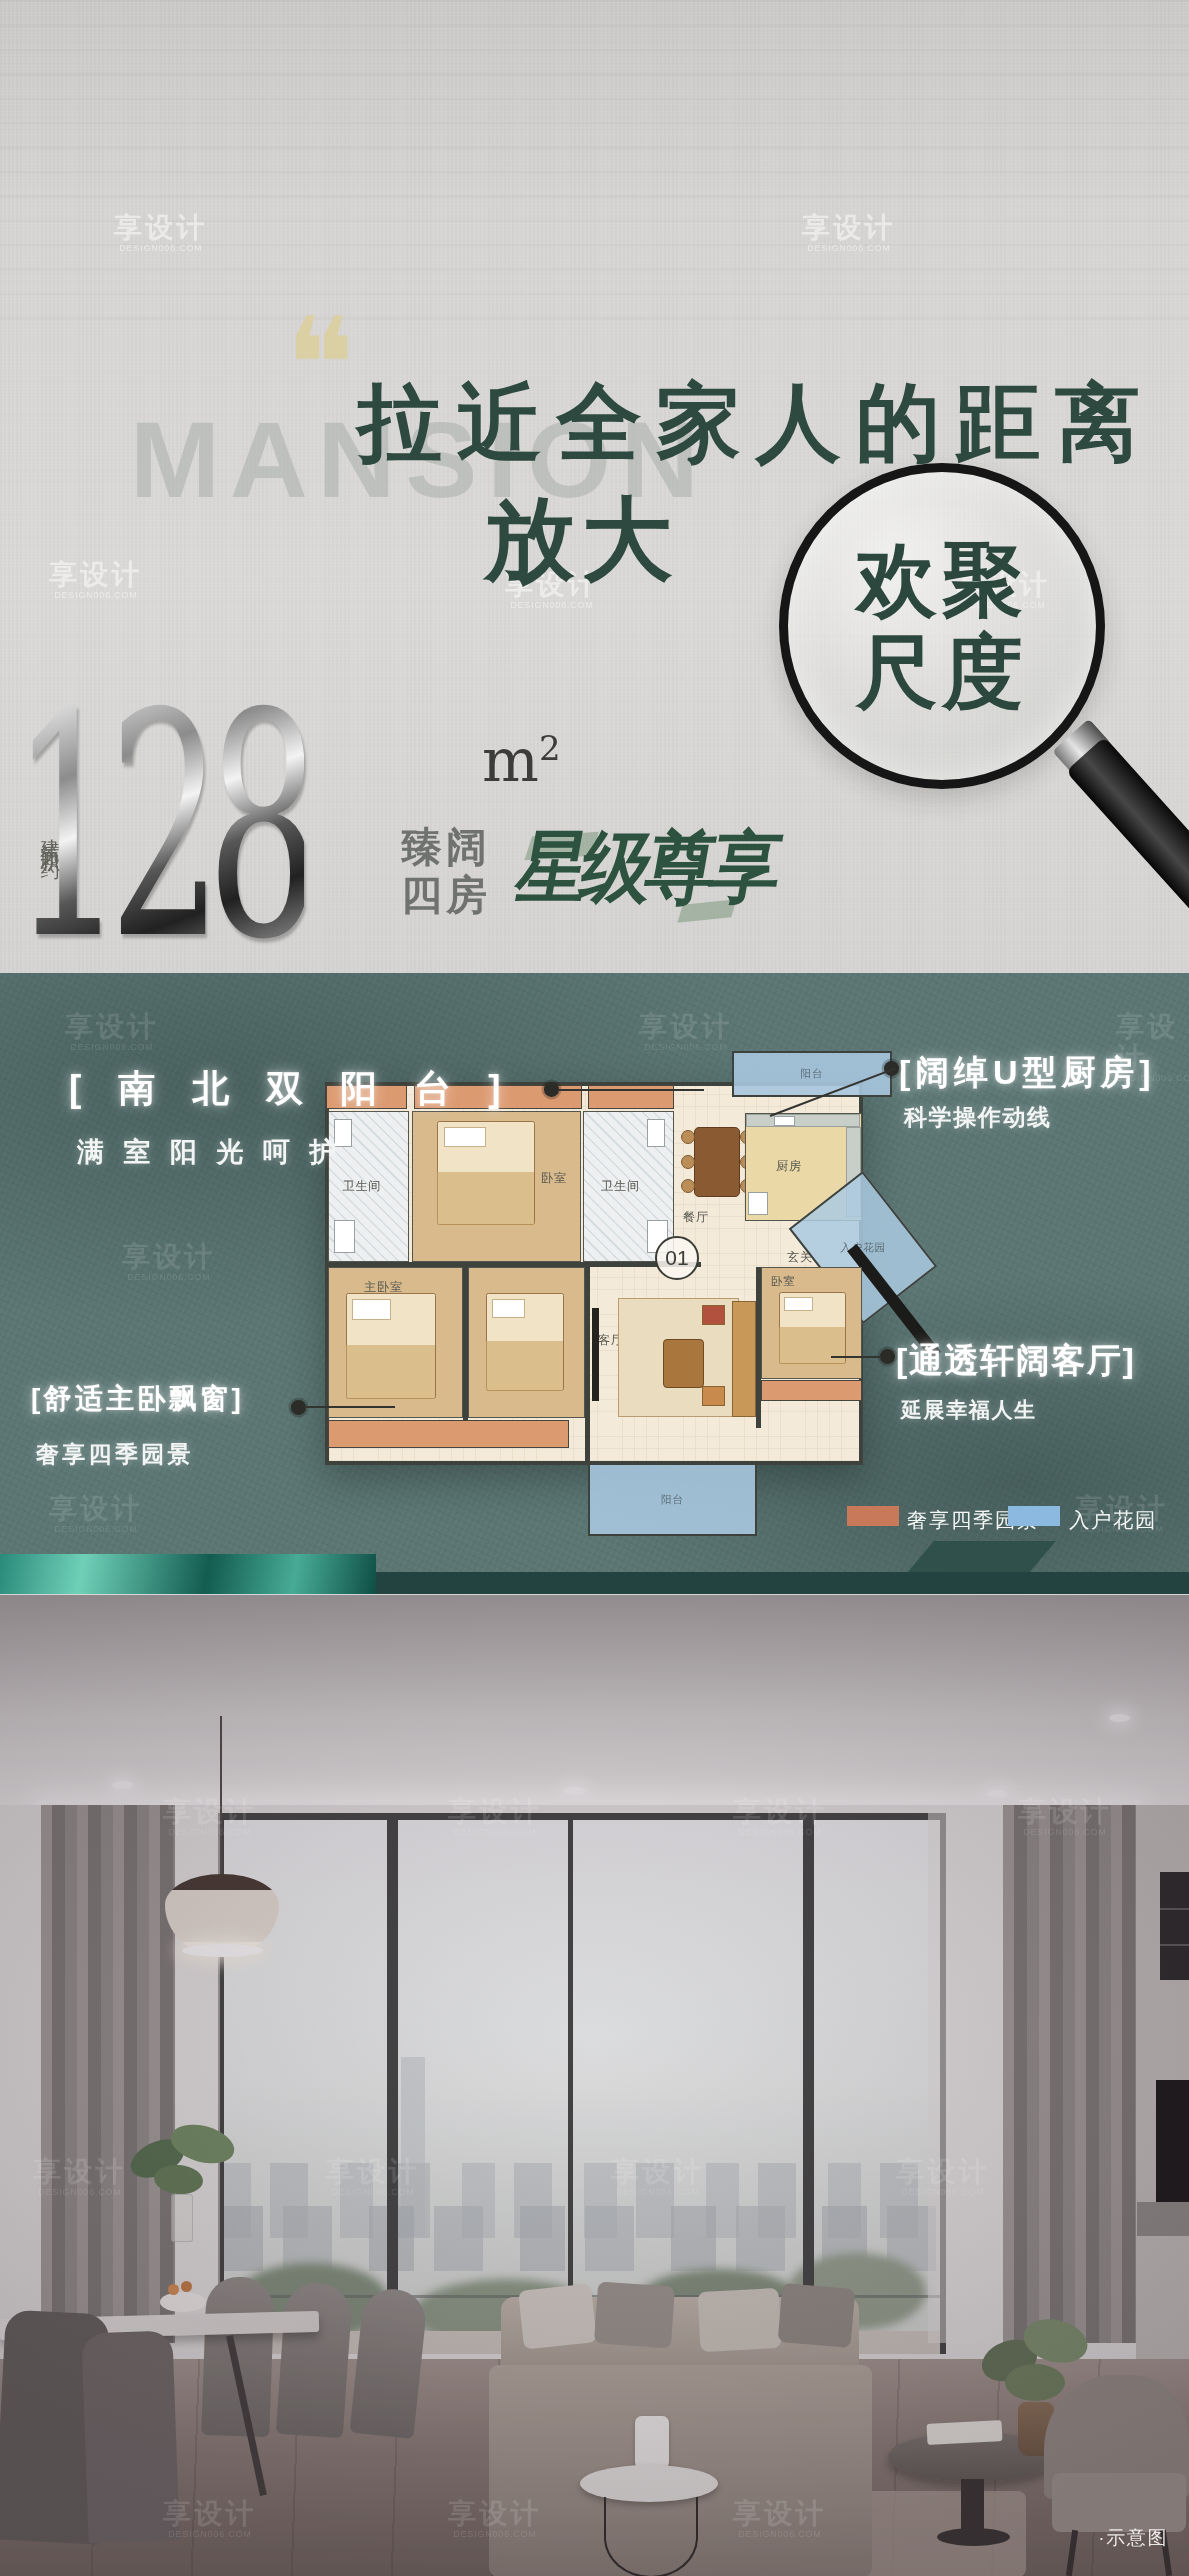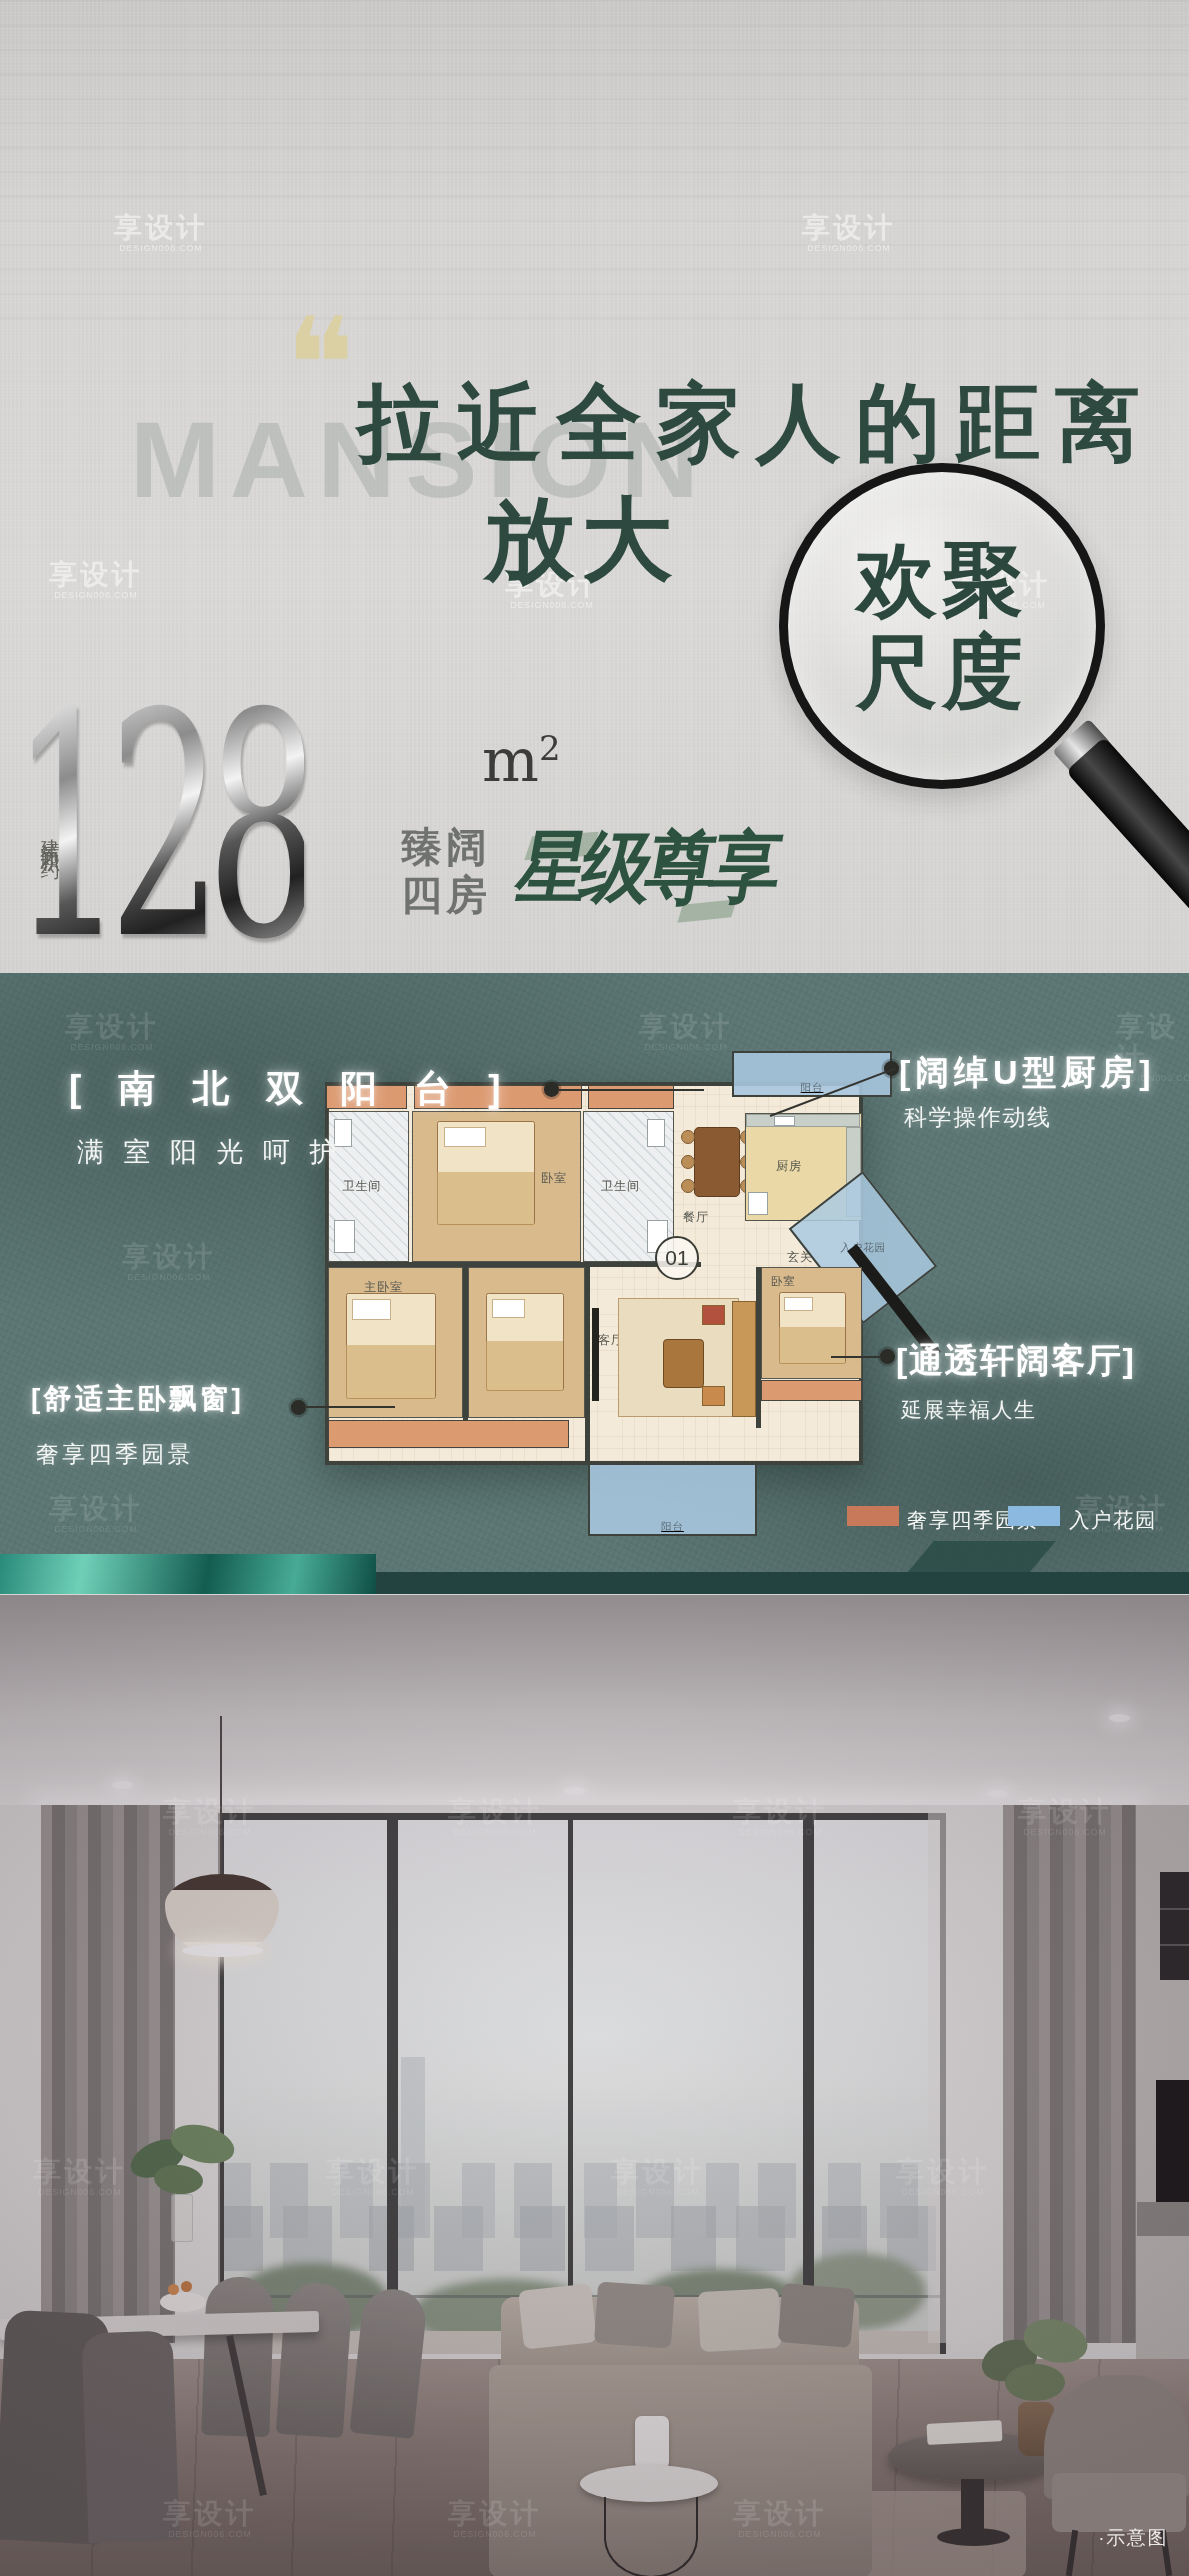--- a/index.html
+++ b/index.html
@@ -76,21 +76,21 @@
     border:4.1px solid #3e423c;box-sizing:border-box;
     box-shadow:0 14.7px 37px rgba(15,25,22,.35);
     background-image:
       repeating-linear-gradient(0deg,rgba(190,160,120,.14) 0 0.8px,transparent 0.8px 12.2px),
       repeating-linear-gradient(90deg,rgba(190,160,120,.14) 0 0.8px,transparent 0.8px 12.2px);}
   .room{position:absolute;box-sizing:border-box;border:1.6px solid #54564e;}
   .wood{background:#d8ba8d;}
   .bathf{background:#edeff0;background-image:repeating-linear-gradient(45deg,rgba(150,168,175,.25) 0 1.6px,transparent 1.6px 8.1px);}
   .orangezone{position:absolute;box-sizing:border-box;background:#dc9a71;border:1.6px solid #47453d;}
   .bluezone{position:absolute;box-sizing:border-box;background:rgba(167,199,222,.9);border:2.4px solid #3e423c;
-    display:flex;align-items:flex-end;justify-content:center;text-decoration:underline;}
+    display:flex;align-items:center;justify-content:center;}
   .kitchenf{background:#ead9a6;}
   .rlabel{position:absolute;font-size:12.2px;color:#55564e;letter-spacing:0.8px;white-space:nowrap;}
   .rlabel.blue{position:static;color:#5d6d78;font-size:10.6px;}
   .wallseg{position:absolute;background:#3e423c;}
   .bed{position:absolute;background:#f1e4c6;border:1.6px solid #9b7348;border-radius:2.4px;box-sizing:border-box;}
   .bed::before{content:"";position:absolute;left:6%;top:5%;width:42%;height:18%;background:#fff;border:0.8px solid #c9b089;}
   .bed::after{content:"";position:absolute;left:-0.8px;bottom:-0.8px;width:101%;height:52%;background:rgba(203,166,104,.6);}
   .ptable{position:absolute;background:#8a5a33;border-radius:4.9px;border:0.8px solid #5e3c1e;}
   .chair{position:absolute;width:12.2px;height:12.2px;border-radius:50%;background:#bb8d57;border:0.8px solid #7d5b33;}
   .counter{position:absolute;background:#c8cfc8;border:0.8px solid #9aa09a;box-sizing:border-box;}
@@ -104,21 +104,21 @@
   .garden span{transform:rotate(38deg);}
   .garden-wall{position:absolute;left:570px;top:184px;width:12.2px;height:137px;
     transform:rotate(-38deg);background:#1b1c19;}
   .rug{position:absolute;background:#eadcbe;border:1.6px solid #b89b6e;box-sizing:border-box;}
   .sofa-p{position:absolute;background:#c79858;border:0.8px solid #8a6430;box-sizing:border-box;}
   .ctable{position:absolute;background:#a9763d;border:0.8px solid #6d4a22;border-radius:4.1px;}
 
   
   .co-title{position:absolute;color:#fff;font-weight:700;white-space:nowrap;
     text-shadow:0 0 13px rgba(255,255,255,.55),0 0 4.1px rgba(255,255,255,.35);}
-  .co-sub{position:absolute;color:#f2f5f3;font-weight:400;white-space:nowrap;
+  .co-sub{position:absolute;color:#f2f5f3;font-weight:700;white-space:nowrap;
     text-shadow:0 0 8.1px rgba(255,255,255,.35);}
   .co-dot{position:absolute;width:14.7px;height:14.7px;border-radius:50%;background:#2b2b27;
     box-shadow:0 0 0 2.4px rgba(18,18,16,.25);}
   .co-line{position:absolute;height:1.6px;background:#33332f;}
 
   
   .lg-swatch{position:absolute;width:52px;height:19.5px;}
   .lg-orange{background:#c8795a;}
   .lg-blue{background:#8bb9e0;}
   .lg-label{position:absolute;color:#f4f6f4;font-size:20.4px;letter-spacing:1.6px;font-weight:500;}

